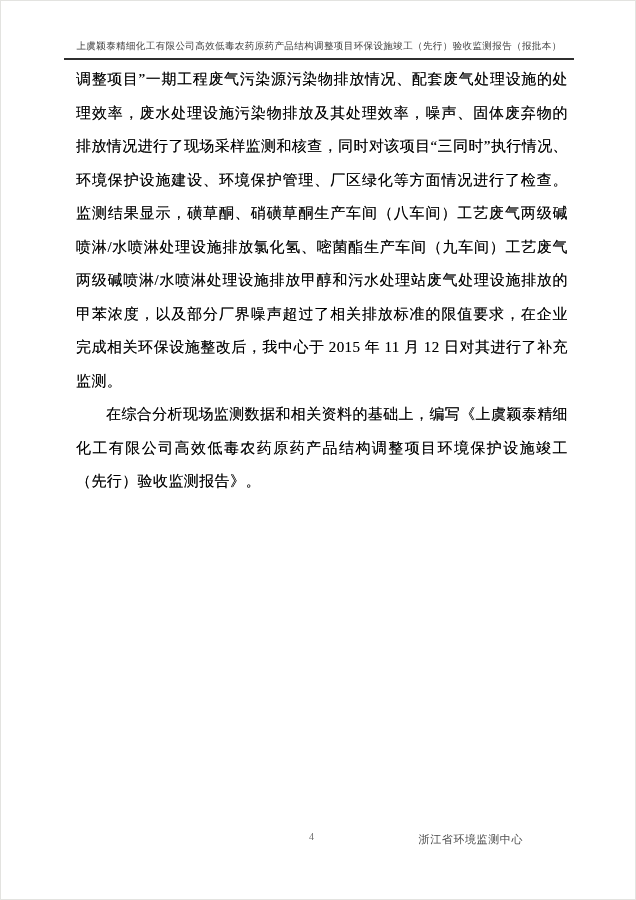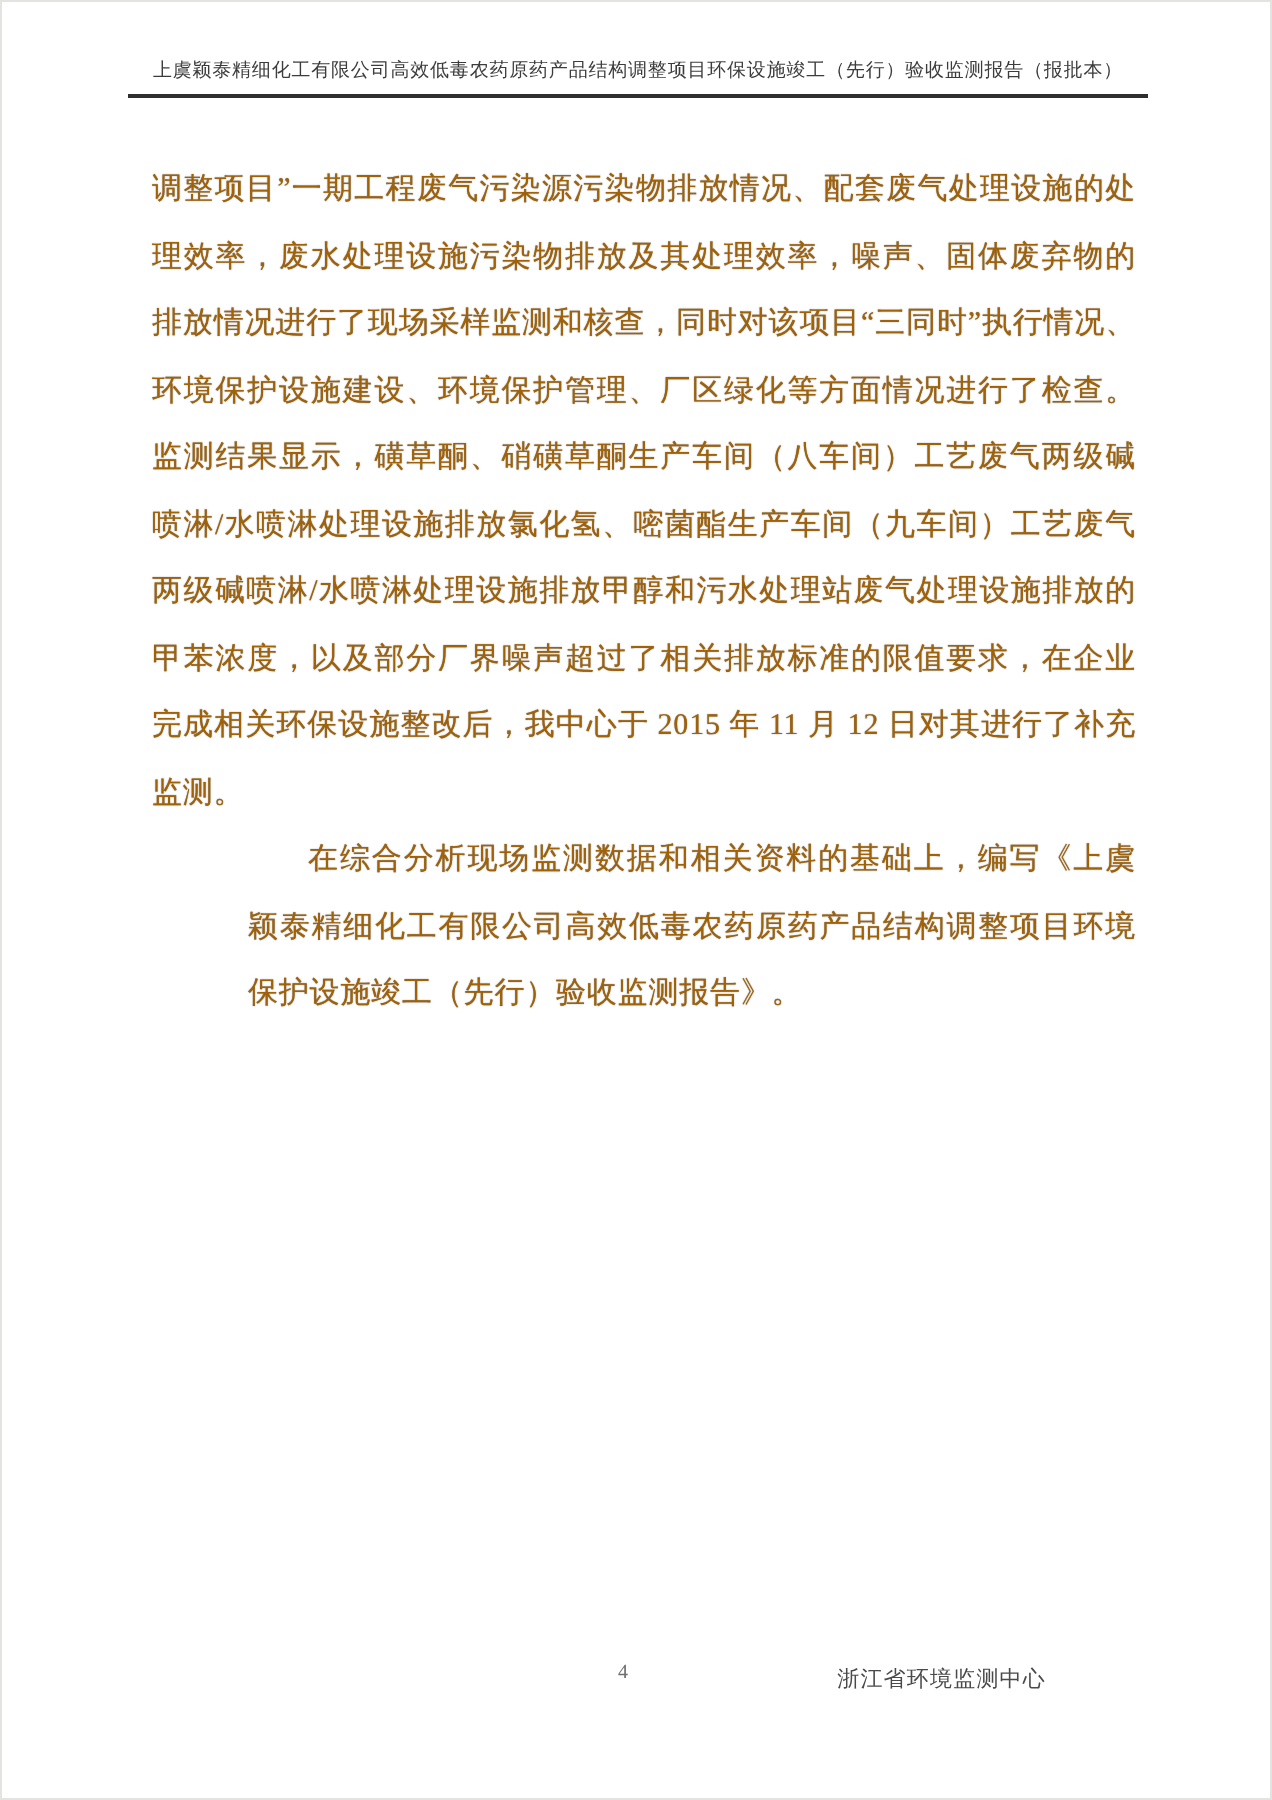--- a/index.html
+++ b/index.html
@@ -16,52 +16,52 @@
     width: 636px;
     height: 900px;
     background: #ffffff;
     border: 1px solid #e3e3e0;
     overflow: hidden;
   }
 
   
   .header {
     position: absolute;
-    top: 28px;
+    top: 39px;
     left: 63px;
     width: 510px;
     padding-bottom: 5px;
     border-bottom: 2px solid #2f2f2f;
   }
   .header-text {
     text-align: center;
     font-size: 9.5px;
     letter-spacing: 0.4px;
     color: #3c3c3c;
     white-space: nowrap;
     filter: blur(0.25px);
   }
 
   
   .body-block {
     position: absolute;
-    top: 78px;
+    top: 62px;
     left: 75px;
     width: 492px;
-    color: #a16207;
+    color: #000000;
     font-size: 15px;
     line-height: 33.5px;
     text-align: justify;
     text-justify: inter-character;
     letter-spacing: 0.4px;
     filter: blur(0.28px);
     text-shadow: 0 0 0.6px rgba(35,35,35,0.65);
   }
   .para { margin: 0; }
-  .para-indent { text-indent: 2em; margin-left: 48px; }
+  .para-indent { text-indent: 2em; }
 
   
   .footer {
     position: absolute;
     left: 0;
     top: 826px;
     width: 636px;
     height: 24px;
   }
   .page-num {

